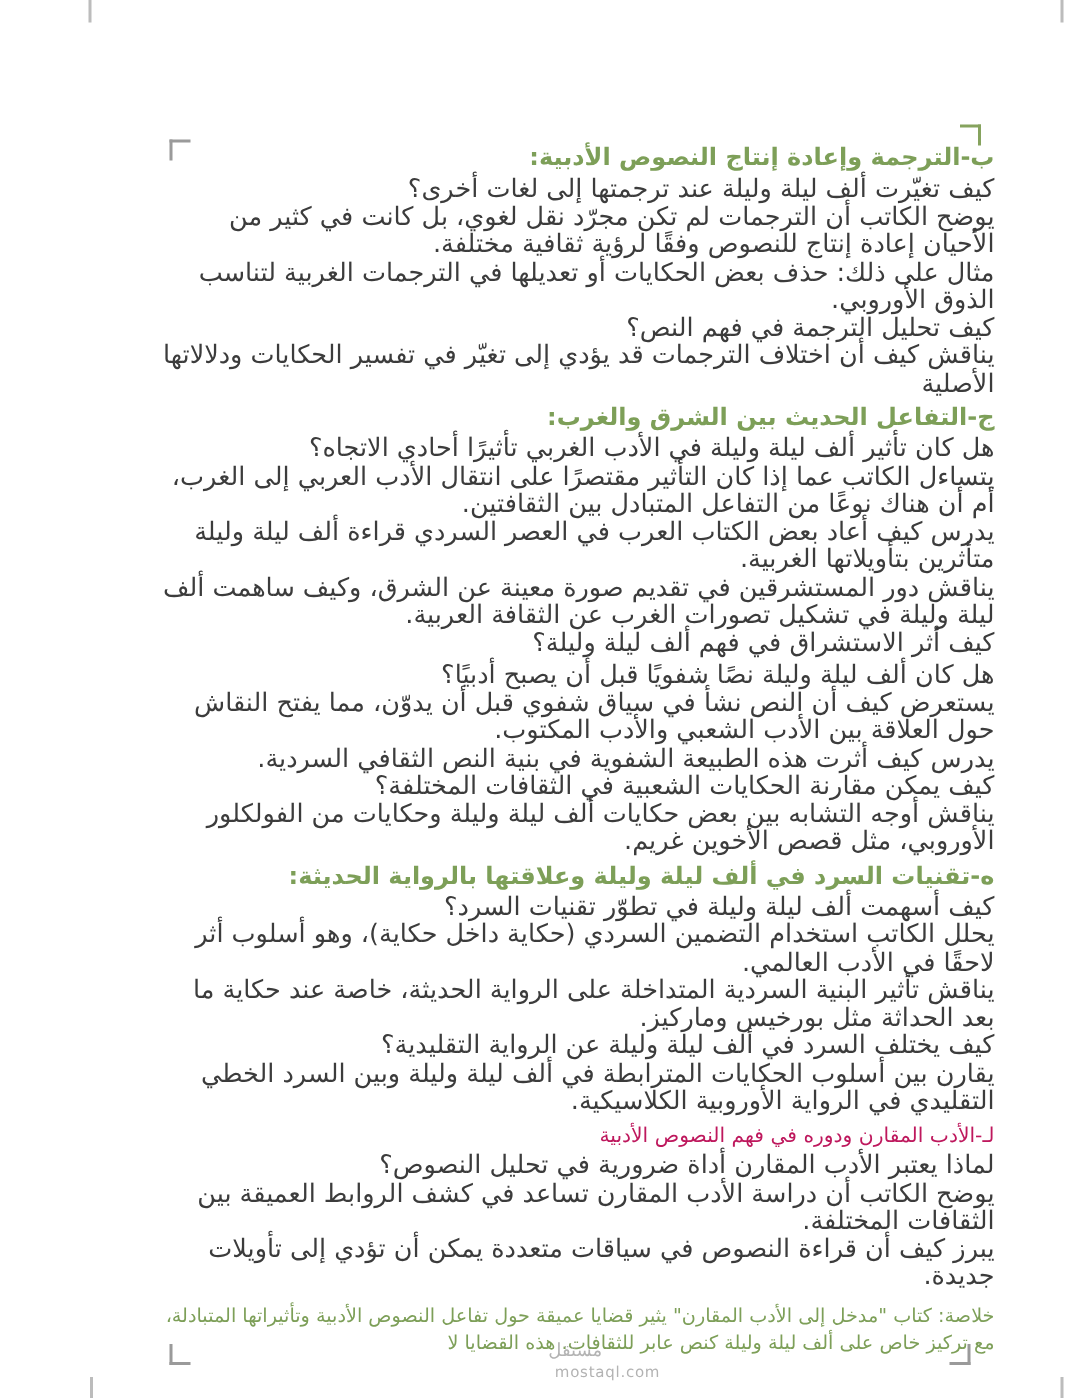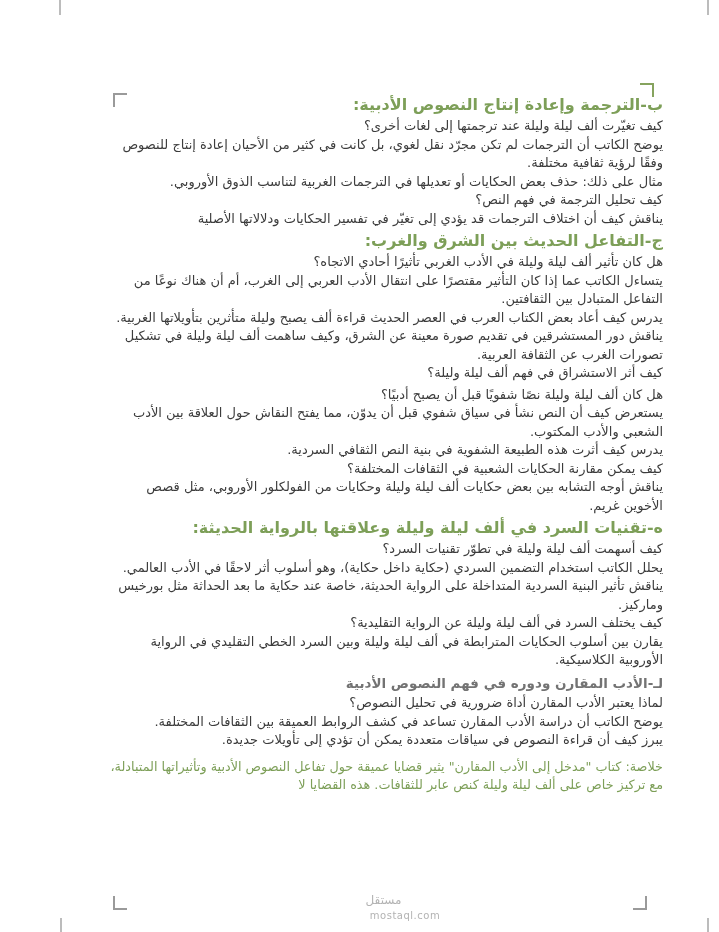--- a/index.html
+++ b/index.html
@@ -38,28 +38,28 @@
   }
   .section { margin: 0 0 3px 0; }
   .heading-green {
     color: #7d9f58;
     font-size: 16px;
     font-weight: 700;
     line-height: 20px;
     margin: 3px 0 2px 0;
   }
   .heading-dark {
-    color: #737373;
+    color: #be185d;
     font-size: 13.5px;
-    font-weight: 700;
+    font-weight: 400;
     line-height: 18.5px;
     margin: 4px 0 2px 0;
   }
   .para {
-    font-size: 13px;
+    font-size: 17px;
     line-height: 18.5px;
     margin: 0;
   }
   .summary {
     color: #7d9f58;
     font-size: 12.8px;
     line-height: 18.5px;
     margin: 8px 0 0 0;
   }
 
@@ -98,21 +98,21 @@
       <p class="para">يوضح الكاتب أن الترجمات لم تكن مجرّد نقل لغوي، بل كانت في كثير من الأحيان إعادة إنتاج للنصوص وفقًا لرؤية ثقافية مختلفة.</p>
       <p class="para">مثال على ذلك: حذف بعض الحكايات أو تعديلها في الترجمات الغربية لتناسب الذوق الأوروبي.</p>
       <p class="para">كيف تحليل الترجمة في فهم النص؟</p>
       <p class="para">يناقش كيف أن اختلاف الترجمات قد يؤدي إلى تغيّر في تفسير الحكايات ودلالاتها الأصلية</p>
     </section>
 
     <section class="section">
       <h2 class="heading-green">ج-التفاعل الحديث بين الشرق والغرب:</h2>
       <p class="para">هل كان تأثير ألف ليلة وليلة في الأدب الغربي تأثيرًا أحادي الاتجاه؟</p>
       <p class="para">يتساءل الكاتب عما إذا كان التأثير مقتصرًا على انتقال الأدب العربي إلى الغرب، أم أن هناك نوعًا من التفاعل المتبادل بين الثقافتين.</p>
-      <p class="para">يدرس كيف أعاد بعض الكتاب العرب في العصر الحديث قراءة ألف يصبح وليلة متأثرين بتأويلاتها الغربية.</p>
+      <p class="para">يدرس كيف أعاد بعض الكتاب العرب في العصر السردي قراءة ألف ليلة وليلة متأثرين بتأويلاتها الغربية.</p>
       <p class="para">يناقش دور المستشرقين في تقديم صورة معينة عن الشرق، وكيف ساهمت ألف ليلة وليلة في تشكيل تصورات الغرب عن الثقافة العربية.</p>
       <p class="para">كيف أثر الاستشراق في فهم ألف ليلة وليلة؟</p>
     </section>
 
     <section class="section">
       <p class="para">هل كان ألف ليلة وليلة نصًا شفويًا قبل أن يصبح أدبيًا؟</p>
       <p class="para">يستعرض كيف أن النص نشأ في سياق شفوي قبل أن يدوّن، مما يفتح النقاش حول العلاقة بين الأدب الشعبي والأدب المكتوب.</p>
       <p class="para">يدرس كيف أثرت هذه الطبيعة الشفوية في بنية النص الثقافي السردية.</p>
       <p class="para">كيف يمكن مقارنة الحكايات الشعبية في الثقافات المختلفة؟</p>
       <p class="para">يناقش أوجه التشابه بين بعض حكايات ألف ليلة وليلة وحكايات من الفولكلور الأوروبي، مثل قصص الأخوين غريم.</p>

